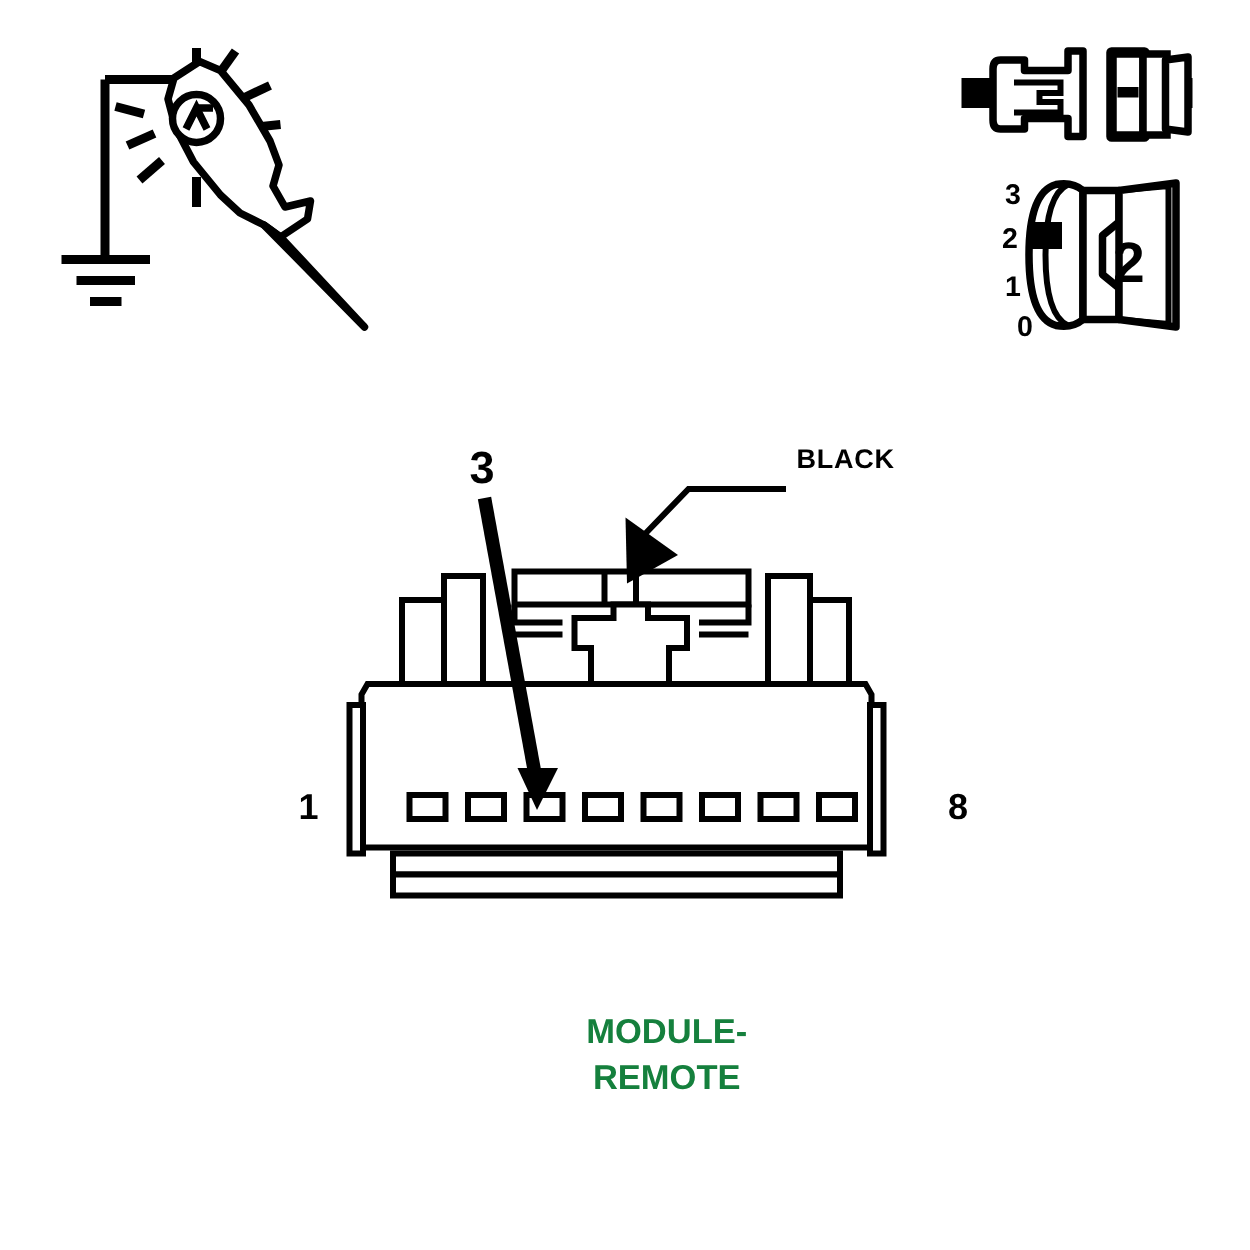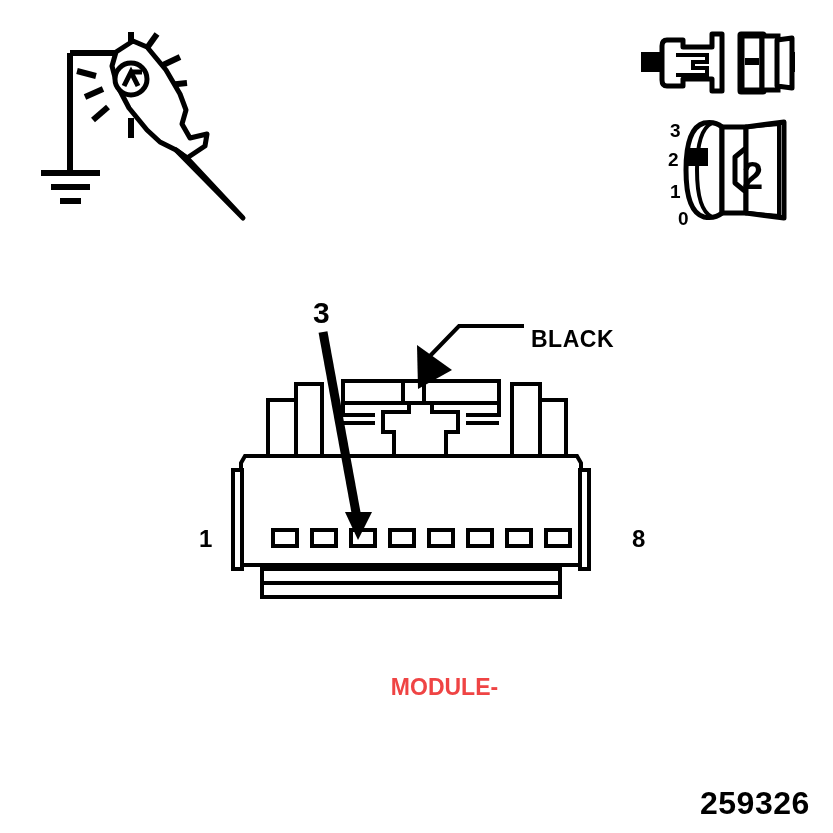--- a/index.html
+++ b/index.html
@@ -25,22 +25,22 @@
   .txt {
     position: absolute;
     color: #000000;
     font-family: "Liberation Sans", sans-serif;
     font-weight: bold;
     white-space: nowrap;
     line-height: 1;
   }
   #label-black {
     left: 531px;
-    top: 328px;
-    font-size: 23px;
+    top: 297px;
+    font-size: 18px;
     letter-spacing: 0.5px;
   }
   #label-pin3 {
     left: 313px;
     top: 298px;
     font-size: 30px;
   }
   #label-pin-first {
     left: 199px;
     top: 527px;
@@ -62,21 +62,21 @@
   #dial-t3 { left: 670px; top: 121px; }
   #dial-t2 { left: 668px; top: 150px; }
   #dial-t1 { left: 670px; top: 182px; }
   #dial-t0 { left: 678px; top: 209px; }
   #caption {
     position: absolute;
     left: 277px;
     top: 672px;
     width: 335px;
     text-align: center;
-    color: #ef4444;
+    color: #15803d;
     font-family: "Liberation Sans", sans-serif;
     font-weight: bold;
     font-size: 23px;
     line-height: 31px;
   }
   #caption div { white-space: nowrap; }
   #figure-id {
     left: 700px;
     top: 787px;
     font-size: 32px;
@@ -247,17 +247,17 @@
 
   <div class="txt" id="dial-value">2</div>
 
   <div class="txt dial-tick" id="dial-t3">3</div>
   <div class="txt dial-tick" id="dial-t2">2</div>
   <div class="txt dial-tick" id="dial-t1">1</div>
   <div class="txt dial-tick" id="dial-t0">0</div>
 
   <div id="caption">
     <div>MODULE-</div>
+    <div>REMOTE</div>
   </div>
 
-  <div class="txt" id="figure-id">259326</div>
 
 </div>
 
 </body></html>

